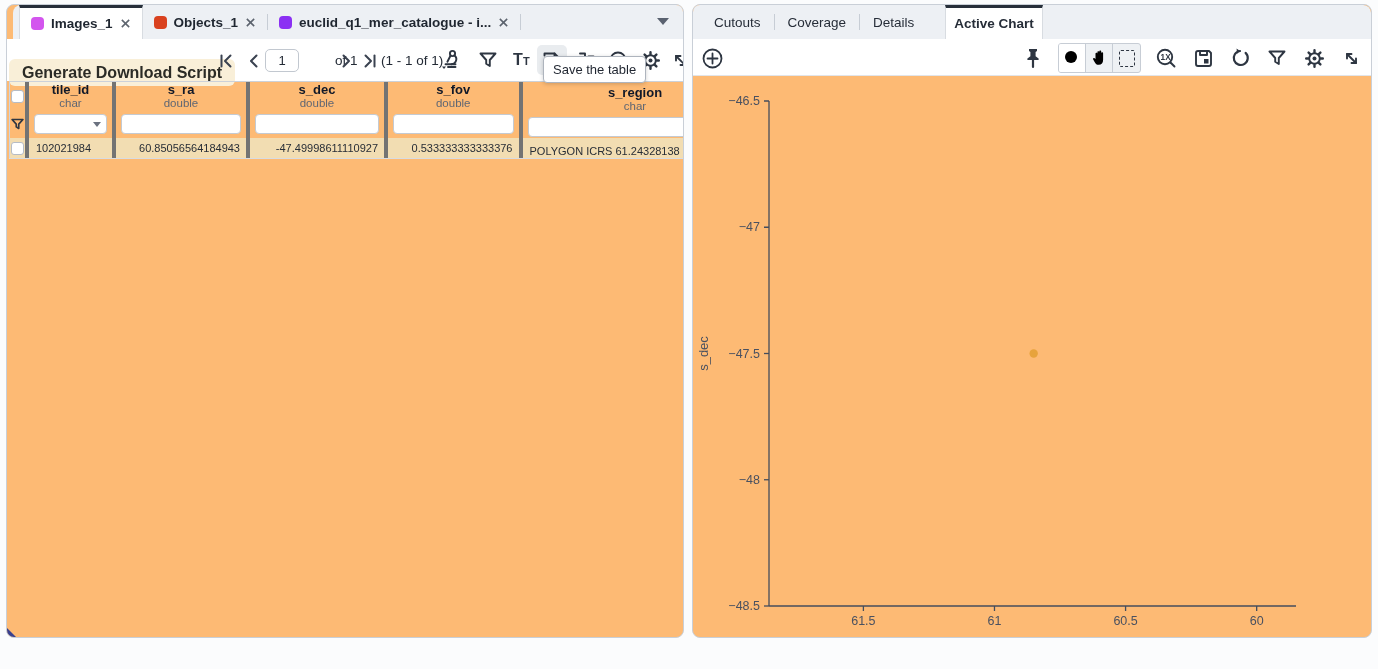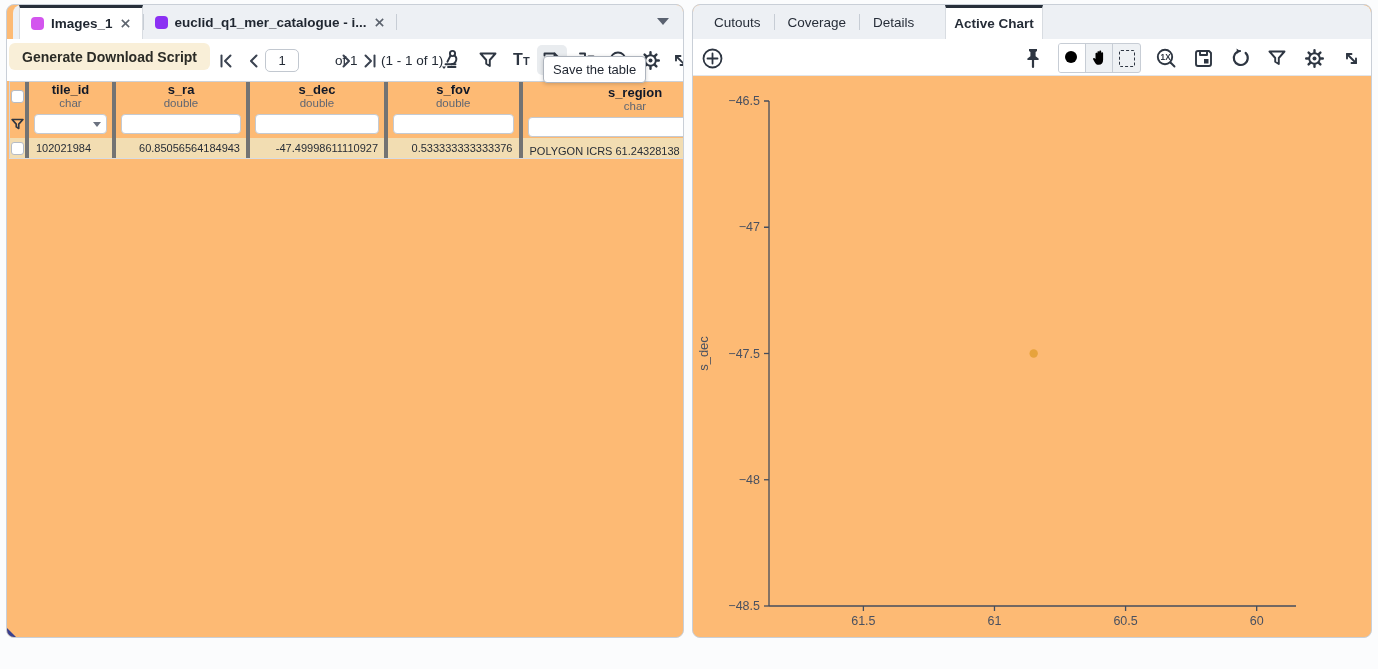--- a/index.html
+++ b/index.html
@@ -20,23 +20,23 @@
                 border-left:1px solid #d8dce1; border-right:1px solid #d8dce1; }
   .tab-dot { width:13px; height:13px; border-radius:4px; flex:0 0 auto; }
   .tab-sep { width:1px; height:16px; background:#c7cdd5; align-self:center; }
   .x-icon { width:11px; height:11px; stroke:#434b57; stroke-width:1.7; opacity:.85; }
   .strip-caret { position:absolute; top:13px; width:0; height:0;
                  border-left:6px solid transparent; border-right:6px solid transparent;
                  border-top:7px solid #5a6270; }
 
   
   .ltoolbar { position:absolute; left:0; right:0; top:34px; height:42px; background:#fff; }
-  .gen-btn { position:absolute; left:2px; top:4px; height:27px; padding:0 13px;
+  .gen-btn { position:absolute; left:2px; top:20px; height:27px; padding:0 13px;
              background:#f9efd8; border:none; border-radius:6px; font-family:inherit;
-             font-size:14px; font-weight:700; color:#2b2b26; cursor:pointer; }
+             font-size:16px; font-weight:700; color:#2b2b26; cursor:pointer; }
   .pgi { position:absolute; top:9px; width:26px; height:26px; display:flex;
          align-items:center; justify-content:center; cursor:pointer; }
   .pgi svg { stroke:#3a4250; stroke-width:2; fill:none; stroke-linecap:round; stroke-linejoin:round; }
   .page-input { position:absolute; left:258px; top:10px; width:34px; height:23px;
                 border:1px solid #c2c8d0; border-radius:5px; text-align:center;
                 font-family:inherit; font-size:13px; color:#232a35; }
   .pg-text { position:absolute; top:14px; font-size:13.5px; color:#232a35; white-space:nowrap; }
   .tool-ic { position:absolute; top:6px; width:30px; height:30px; display:flex;
              align-items:center; justify-content:center; cursor:pointer; border-radius:5px; }
   .tool-ic svg { stroke:#2e3642; fill:none; stroke-width:1.9; stroke-linecap:round; stroke-linejoin:round; }
@@ -101,20 +101,27 @@
 <div id="left-panel" class="panel">
 
   <div class="tabstrip">
     <div class="tab active" style="margin-left:6px;">
       <span class="tab-dot" id="dot0" style="background: rgb(211, 85, 238);"></span>
       <span>Images_1</span>
       <svg class="x-icon" viewBox="0 0 12 12">
           <path d="M2 2l8 8M10 2l-8 8"></path>
         </svg>
     </div>
+    <div class="tab">
+      <span class="tab-dot" id="dot1" style="background: rgb(217, 65, 30);"></span>
+      <span>Objects_1</span>
+      <svg class="x-icon" viewBox="0 0 12 12">
+          <path d="M2 2l8 8M10 2l-8 8"></path>
+        </svg>
+    </div>
     <div class="tab-sep"></div>
     <div class="tab">
       <span class="tab-dot" id="dot2" style="background: rgb(139, 48, 243);"></span>
       <span>euclid_q1_mer_catalogue - i...</span>
       <svg class="x-icon" viewBox="0 0 12 12">
           <path d="M2 2l8 8M10 2l-8 8"></path>
         </svg>
     </div>
     <div class="tab-sep"></div>
     <div class="strip-caret" style="right:14px;"></div>

